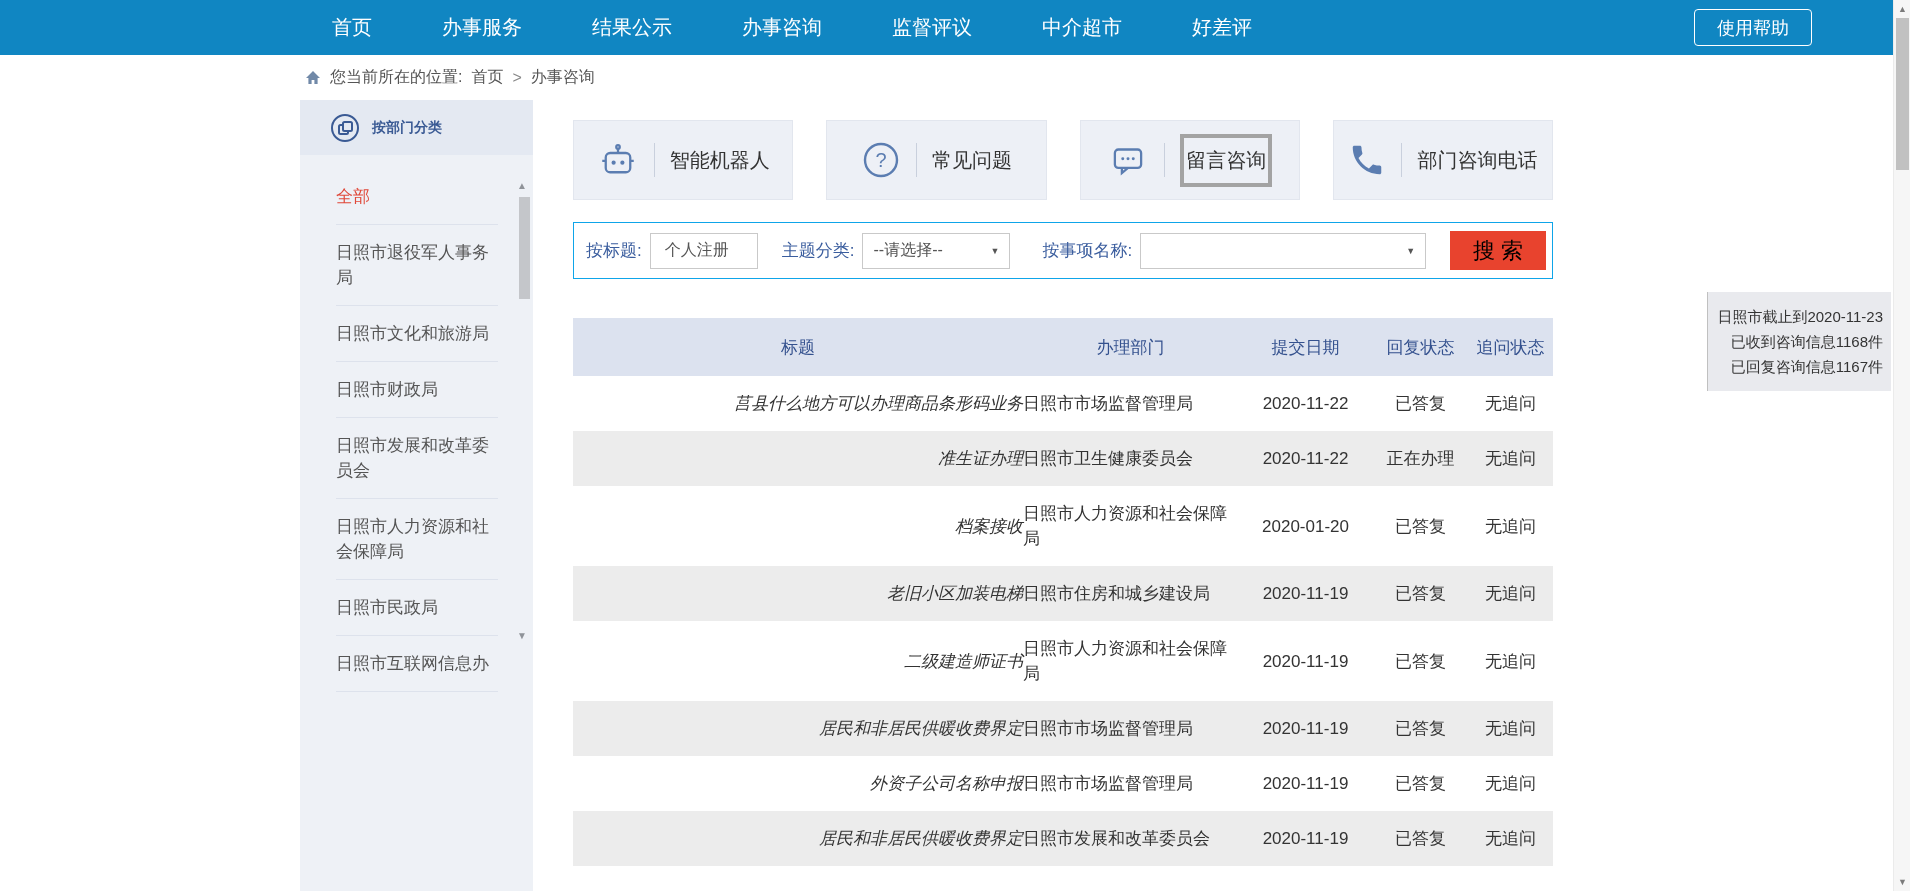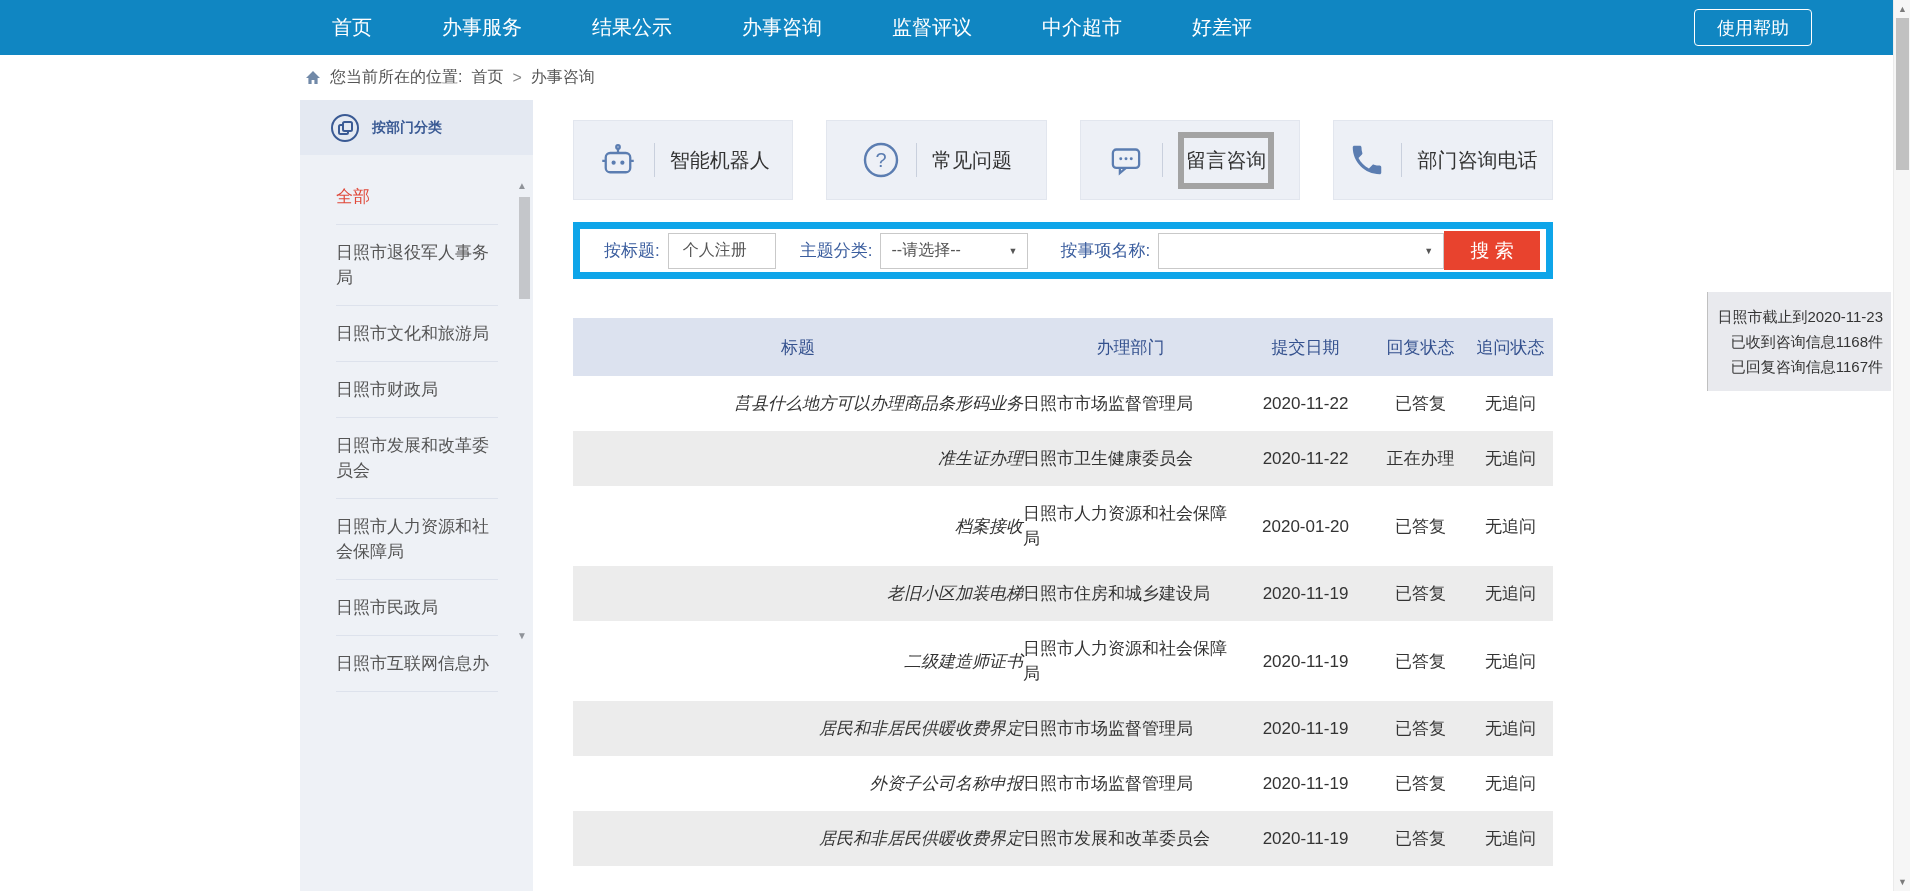--- a/index.html
+++ b/index.html
@@ -34,34 +34,34 @@
 
   
   .main { position:absolute; left:573px; top:120px; width:980px; }
 
   .tabs { display:flex; gap:33px; height:80px; }
   .tab { width:233px; height:80px; background:#edf0f6; border:1px solid #e2e6ee; display:flex;
     align-items:center; justify-content:center; gap:15px; cursor:pointer; }
   .tab-icon { display:flex; align-items:center; }
   .tab-divider { width:1px; height:34px; background:#c9d0dd; }
   .tab-label { font-size:20px; color:#333; white-space:nowrap; }
-  .red-box { border:6px solid #a3a3a3; padding:9px 2px; }
+  .red-box { border:4px solid #a3a3a3; padding:9px 2px; }
 
   .filter { position:absolute; left:0; top:102px; width:980px; height:57px; background:#fff;
-    border:7px solid #0ea5e9; display:flex; align-items:center; padding-left:24px; }
+    border:1px solid #0ea5e9; display:flex; align-items:center; padding-left:12px; }
   .filter-label { color:#3a5d9e; font-size:17px; margin-right:8px; white-space:nowrap; }
   .filter-input { width:108px; height:36px; border:1px solid #c9c9c9; font-size:16px; color:#555;
     padding-left:14px; margin-right:24px; font-family:inherit; }
   .filter-select { height:36px; border:1px solid #c9c9c9; background:#fff; display:flex; align-items:center;
     justify-content:space-between; padding:0 10px; font-size:16px; color:#555; margin-right:32px; cursor:pointer; }
   .sel-category { width:148px; }
   .sel-item { width:286px; margin-right:0; }
   .caret { font-size:9px; color:#555; }
-  .search-btn { margin-left:auto; margin-right:6px; width:96px; height:39px; background:#e8432e; color:#ffffff;
-    border:none; font-size:19px; cursor:pointer; white-space:nowrap; }
+  .search-btn { margin-left:auto; margin-right:6px; width:96px; height:39px; background:#e8432e; color:#000000;
+    border:none; font-size:22px; cursor:pointer; white-space:nowrap; }
 
   table.consult { position:absolute; left:0; top:198px; width:980px; border-collapse:collapse; table-layout:fixed; }
   table.consult th { background:#dce2ef; color:#34518e; font-weight:normal; font-size:17px; height:58px; text-align:center; }
   table.consult td { font-size:17px; color:#333; padding:15px 0; line-height:25px; vertical-align:middle; }
   col.c-title { width:450px; } col.c-dept { width:215px; } col.c-date { width:135px; }
   col.c-reply { width:95px; }  col.c-follow { width:85px; }
   td.c-title { text-align:right; padding-left:12px;font-style:italic; }
   td.c-dept  { text-align:left; }
   td.c-date, td.c-reply, td.c-follow { text-align:center; }
   tbody tr:nth-child(even) { background:#ececec; }

